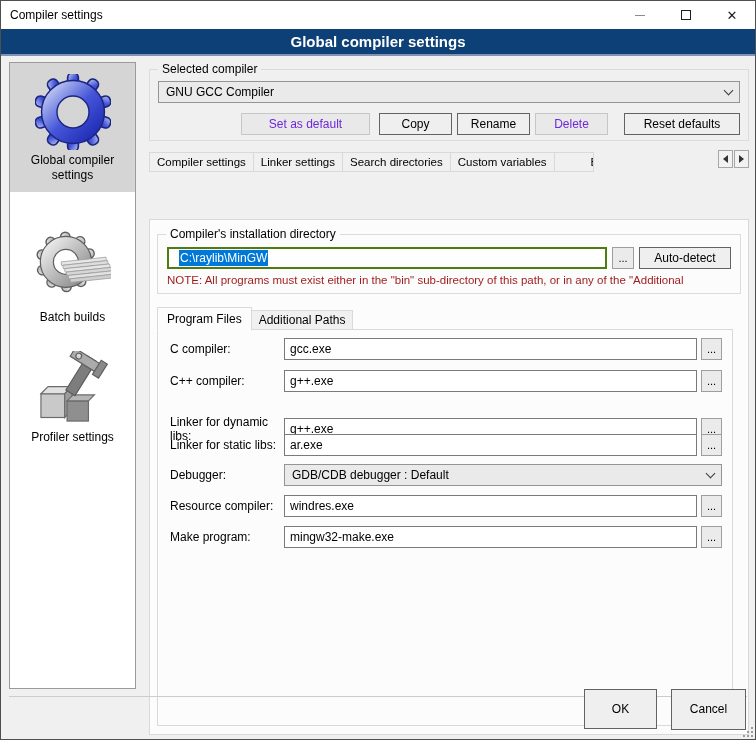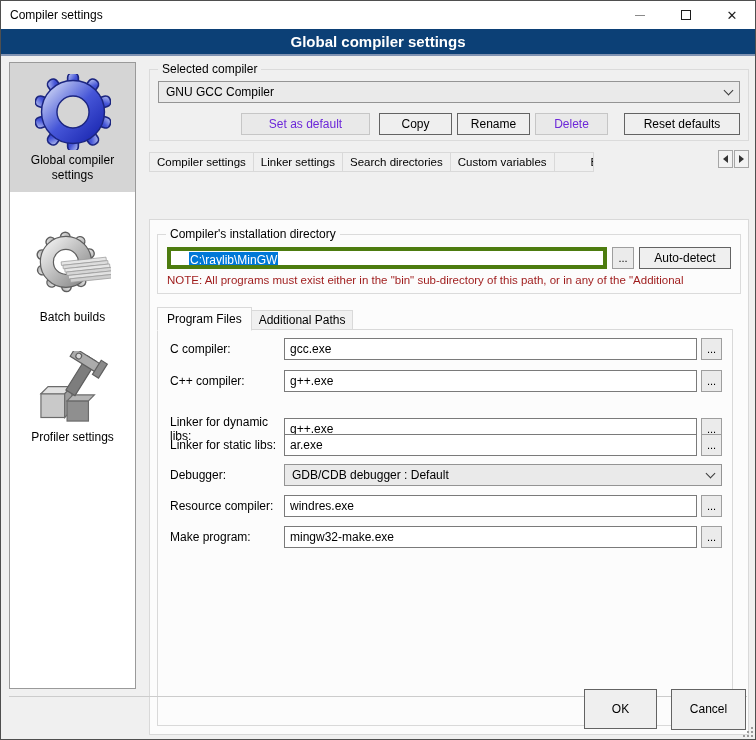--- a/index.html
+++ b/index.html
@@ -65,21 +65,21 @@
   .tri-r { width:0; height:0; border-style:solid; border-width:4px 0 4px 5px;
            border-color:transparent transparent transparent #333; }
 
   
   .page { position:absolute; left:148px; top:170px; width:600px; height:516px;
           background:#FCFCFC; border:1px solid #D9D9D9;margin-top:48px; }
 
   .dir-group { left:7px; top:14px; right:7px; height:60px; }
   .dir-group .grouplabel { background:#FCFCFC; }
   .dir-row { position:absolute; left:9px; right:9px; top:12px; height:22px; display:flex; gap:5px; }
-  .dir-input { flex:1; background:#fff; border:4px solid #4d7c0f; padding:2px 18px; overflow:hidden;
+  .dir-input { flex:1; background:#fff; border:2px solid #4d7c0f; padding:2px 10px; overflow:hidden;
                white-space:nowrap; }
   .dir-input .sel { background:#0078D7; color:#fff; padding:1px 1px; }
   .mini-btn { width:22px; height:22px; flex:none; background:#EBEBEB; border:1px solid #9E9E9E;
               font-size:11px; line-height:10px; padding:0; text-align:center; font-family:"Liberation Sans",sans-serif; }
   .btn-autodetect { width:92px; flex:none; }
   .note { position:absolute; left:9px; right:1px; top:39px; color:#9E1A1A; font-size:11.5px;
           white-space:nowrap; overflow:hidden; }
 
   
   .inner-tabs { position:absolute; left:7px; top:87px; display:flex; align-items:flex-end; height:23px; }

